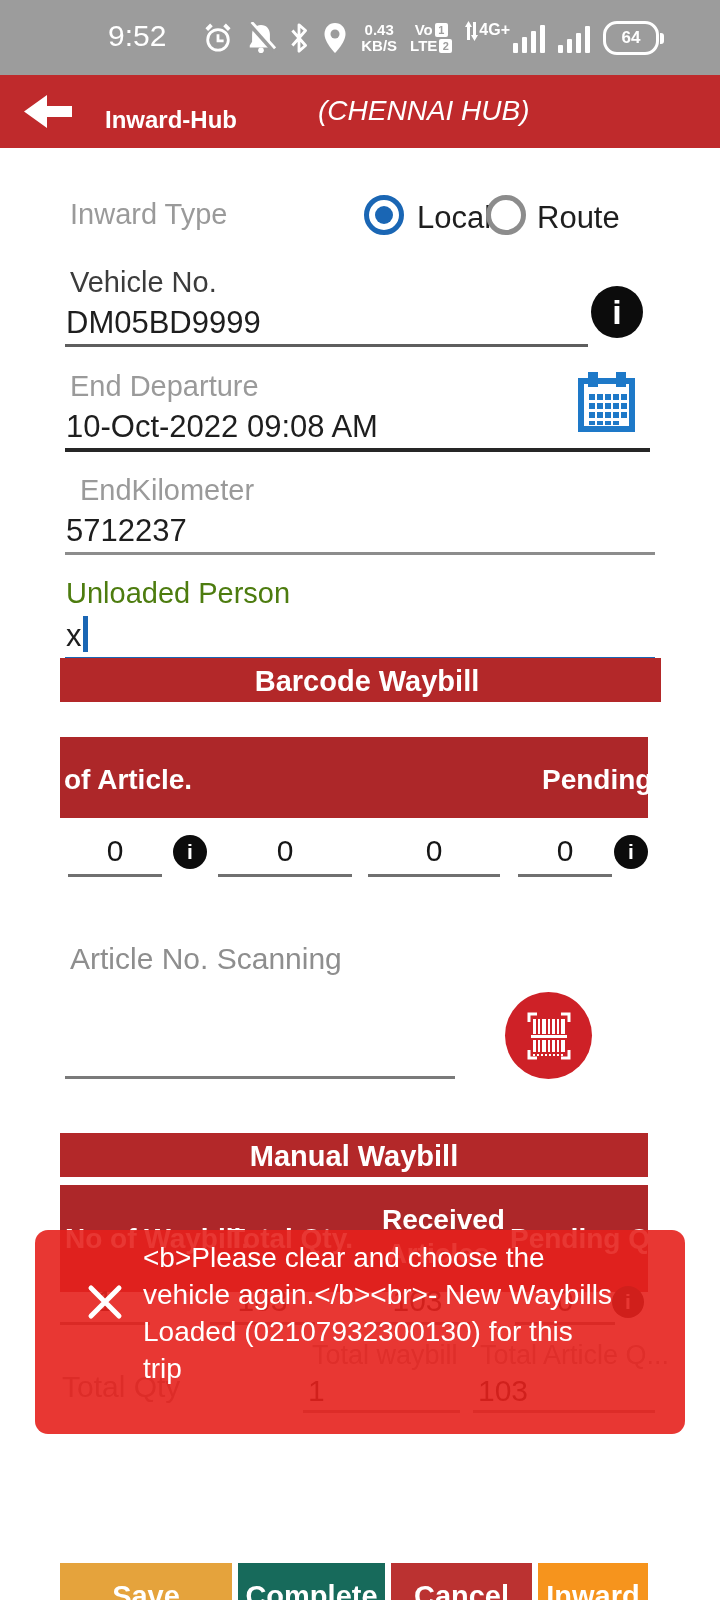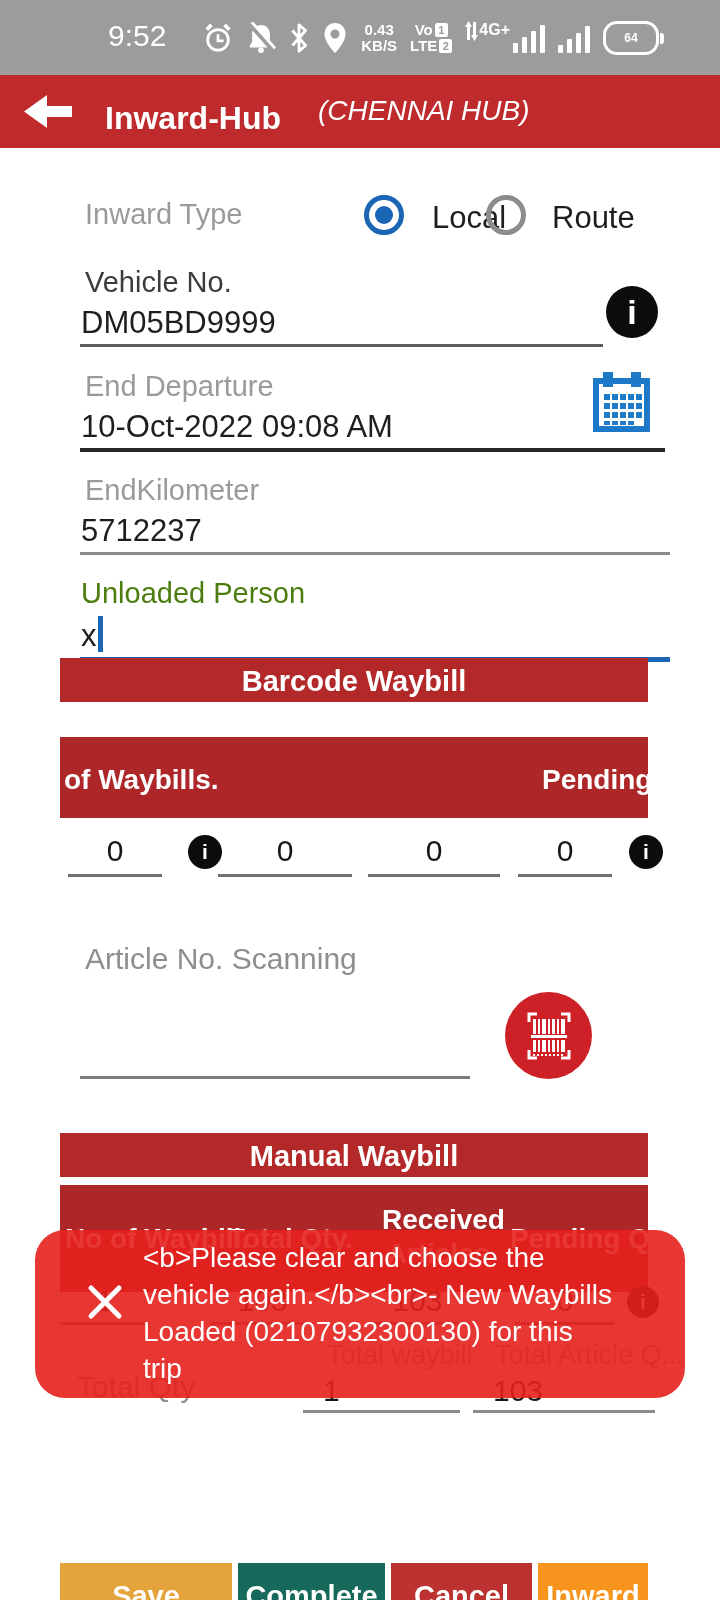--- a/index.html
+++ b/index.html
@@ -1,39 +1,39 @@
 <!DOCTYPE html>
 <html><head>
 <meta charset="utf-8">
 <style>
   html,body{margin:0;padding:0;background:#e9e9e9;}
   .screen{position:relative;width:720px;height:1600px;margin:0 auto;background:#ffffff;
           overflow:hidden;font-family:"Liberation Sans",sans-serif;color:#1f1f1f;}
-  .abs{position:absolute;margin-left:15px;}
+  .abs{position:absolute;}
 
   
   .statusbar{position:absolute;top:0;left:0;width:720px;height:75px;background:#9C9C9C;color:#fff;}
   .sb-time{position:absolute;left:108px;top:19px;font-size:30px;font-weight:400;}
   .sb-icons{position:absolute;right:56px;top:14px;height:48px;display:flex;align-items:center;gap:13px;}
   .sb-icons svg{display:block;}
   .sb-stack{display:flex;flex-direction:column;font-size:15px;font-weight:bold;line-height:16px;text-align:center;}
   .sb-row{display:flex;align-items:center;gap:2px;justify-content:center;}
   .sq{display:inline-block;width:13px;height:14px;background:#fff;color:#9C9C9C;font-size:11px;
       line-height:14px;text-align:center;font-weight:bold;border-radius:2px;}
   .netgrp{display:flex;align-items:center;gap:3px;}
   .netlbl{display:flex;align-items:flex-start;gap:1px;font-size:16px;font-weight:bold;margin-bottom:14px;}
   .battery{display:flex;align-items:center;}
-  .batt-body{width:50px;height:28px;border:3px solid #fff;border-radius:14px;font-size:12px;
+  .batt-body{width:50px;height:28px;border:3px solid #fff;border-radius:14px;font-size:17px;
              display:flex;align-items:center;justify-content:center;font-weight:bold;}
   .batt-nub{width:4px;height:11px;background:#fff;border-radius:0 3px 3px 0;margin-left:1px;}
 
   
   .appbar{position:absolute;top:75px;left:0;width:720px;height:73px;background:#BF2A2C;color:#fff;}
   .back{position:absolute;left:24px;top:20px;width:48px;height:33px;cursor:pointer;}
-  .appbar-title{position:absolute;left:105px;top:25px;font-size:32px;font-weight:bold;text-align:center;}
+  .appbar-title{position:absolute;left:105px;top:31px;font-size:24px;font-weight:bold;text-align:center;}
   .appbar-sub{position:absolute;left:318px;top:20px;font-size:28px;font-weight:400;font-style:italic;}
 
   
   .lbl{font-size:29px;color:#9A9A9A;}
   .lbl-dark{font-size:29px;color:#3C3C3C;}
   .lbl-blue{font-size:29px;color:#4d7c0f;}
   .val{font-size:31px;color:#1E1E1E;}
   .uline{height:3px;background:#6E6E6E;}
 
   .radio{width:40px;height:40px;border-radius:50%;box-sizing:border-box;position:absolute;}
@@ -53,21 +53,21 @@
           font-size:29px;font-weight:bold;text-align:center;line-height:46px;}
   .band{position:absolute;left:60px;width:588px;background:#AD2729;color:#fff;overflow:hidden;}
   .band span{position:absolute;font-size:28px;font-weight:bold;white-space:nowrap;}
   .cell{position:absolute;text-align:center;font-size:30px;color:#151515;}
   .cell-line{position:absolute;height:3px;background:#707070;}
 
   .scanbtn{position:absolute;left:505px;top:992px;width:87px;height:87px;border-radius:50%;
            background:#CE2127;display:flex;align-items:center;justify-content:center;cursor:pointer;}
 
   
-  .toast{position:absolute;left:35px;top:1230px;width:650px;height:168px;border-radius:30px;
+  .toast{position:absolute;left:35px;top:1230px;width:650px;height:204px;border-radius:13px;
          background:rgba(230,33,29,0.90);color:#fff;}
   .toast-x{position:absolute;left:52px;top:54px;width:36px;height:36px;cursor:pointer;}
   .toast-text{position:absolute;left:108px;top:9px;width:535px;font-size:28px;line-height:37px;font-weight:400;}
 
   
   .btn{position:absolute;top:1563px;height:80px;color:#fff;font-size:29px;font-weight:bold;
        text-align:center;box-sizing:border-box;padding-top:17px;cursor:pointer;}
   .btn-save{left:60px;width:172px;background:#E5A33C;}
   .btn-complete{left:238px;width:147px;background:#176A5B;}
   .btn-cancel{left:391px;width:141px;background:#BB3231;}
@@ -207,31 +207,31 @@
           <rect x="35" y="40" width="6" height="6"></rect>
           <rect x="43" y="40" width="6" height="6"></rect>
         <rect x="11" y="49" width="6" height="4"></rect>
           <rect x="19" y="49" width="6" height="4"></rect>
           <rect x="27" y="49" width="6" height="4"></rect>
           <rect x="35" y="49" width="6" height="4"></rect>
       </g>
     </svg>
   </span>
 
-  <div class="abs lbl" style="left:70px;top:474px;">EndKilometer</div>
+  <div class="abs lbl" style="left:80px;top:474px;">EndKilometer</div>
   <div class="abs val" style="left:66px;top:513px;">5712237</div>
   <div class="abs uline" style="left:65px;top:552px;width:590px;background:#8C8C8C;"></div>
 
   <div class="abs lbl-blue" style="left:66px;top:577px;">Unloaded Person</div>
   <div class="abs val" style="left:66px;top:616px;"><span>x</span><span class="cursor"></span></div>
   <div class="abs uline" style="left:65px;top:657px;width:590px;height:5px;background:#1A66B4;"></div>
 
-  <div class="banner" style="top:658px;">Barcode Waybill</div>
+  <div class="banner" style="top:658px;padding-left:13px;">Barcode Waybill</div>
   <div class="band" style="top:737px;height:81px;">
-    <span style="left:4px;top:27px;">of Waybills.</span>
+    <span style="left:4px;top:27px;">of Article.</span>
     <span style="left:482px;top:27px;">Pending Q</span>
   </div>
   <div class="cell" style="left:68px;top:834px;width:94px;">0</div>
   <div class="cell-line" style="left:68px;top:874px;width:94px;"></div>
   <div class="abs info-sm" style="left:173px;top:835px;">i</div>
   <div class="cell" style="left:218px;top:834px;width:134px;">0</div>
   <div class="cell-line" style="left:218px;top:874px;width:134px;"></div>
   <div class="cell" style="left:368px;top:834px;width:132px;">0</div>
   <div class="cell-line" style="left:368px;top:874px;width:132px;"></div>
   <div class="cell" style="left:518px;top:834px;width:94px;">0</div>

